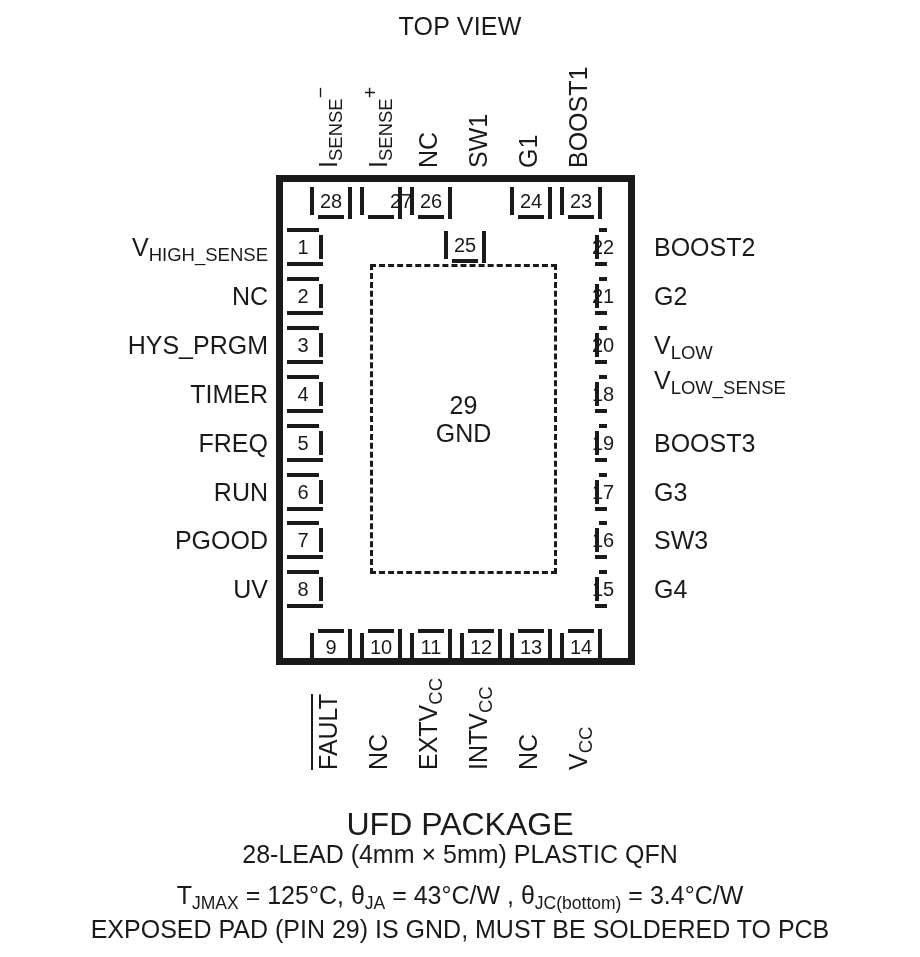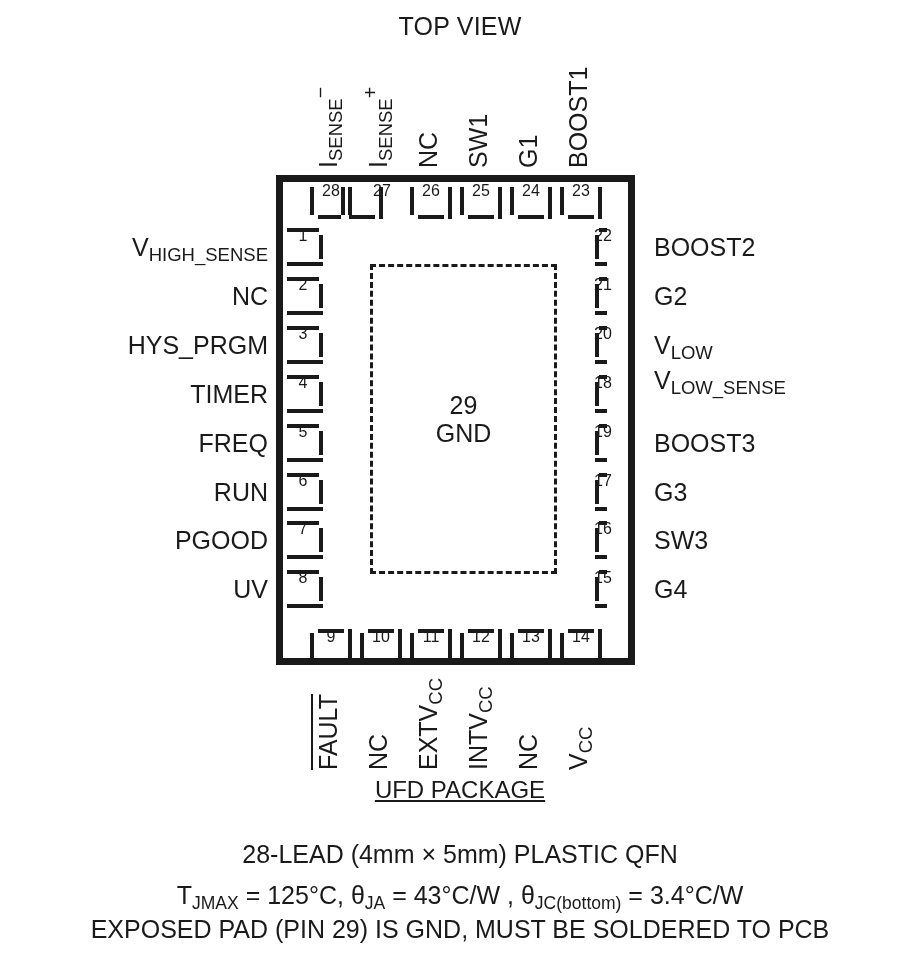--- a/index.html
+++ b/index.html
@@ -67,22 +67,23 @@
     font-size: 25px;
     line-height: 1.14;
     text-align: center;
   }
 
   
   .pin {
     position: absolute;
     box-sizing: border-box;
     display: flex;
+    align-items: center;
     justify-content: center;
-    font-size: 16px;
+    font-size: 20px;
     line-height: 1;
     color: #1a1a1a;
   }
   .pin .pin-num { position: relative; z-index: 2; }
 
   
   .pin::before,
   .pin::after {
     content: "";
     position: absolute;
@@ -251,21 +252,21 @@
   }
 
   
   .caption {
     position: absolute;
     left: 0;
     width: 920px;
     text-align: center;
     color: #1a1a1a;
   }
-  .cap-pkg   { top: 776px;  font-size: 24px; text-decoration: underline; }
+  .cap-pkg   { top: 806px;  font-size: 32px; }
   .cap-lead  { top: 840px;  font-size: 25px; }
   .cap-therm { top: 881px;  font-size: 25px; }
   .cap-pad   { top: 915px;  font-size: 25px; }
   .cap-therm sub { font-size: 0.70em; top: 0.28em; text-align: center; }
 </style>
 </head>
 <body>
 
 <div class="stage">
 
@@ -374,33 +375,33 @@
         <span class="notch-t"></span>
         <span class="notch-b"></span>
         <span class="pin-num">15</span>
       </div>
       <div class="pin pin-top" style="left: 310px;">
         <span class="edge-b"></span>
         <span class="notch-l"></span>
         <span class="notch-r"></span>
         <span class="pin-num">28</span>
       </div>
-      <div class="pin pin-top" style="left: 341px; padding-left: 40px;">
+      <div class="pin pin-top" style="left: 360px; padding-left: 40px;">
         <span class="edge-b"></span>
         <span class="notch-l"></span>
         <span class="notch-r"></span>
         <span class="pin-num">27</span>
       </div>
       <div class="pin pin-top" style="left: 410px;">
         <span class="edge-b"></span>
         <span class="notch-l"></span>
         <span class="notch-r"></span>
         <span class="pin-num">26</span>
       </div>
-      <div class="pin pin-top" style="left: 460px;">
+      <div class="pin pin-top" style="left: 444px; margin-top: 44px;">
         <span class="edge-b"></span>
         <span class="notch-l"></span>
         <span class="notch-r"></span>
         <span class="pin-num">25</span>
       </div>
       <div class="pin pin-top" style="left: 510px;">
         <span class="edge-b"></span>
         <span class="notch-l"></span>
         <span class="notch-r"></span>
         <span class="pin-num">24</span>

